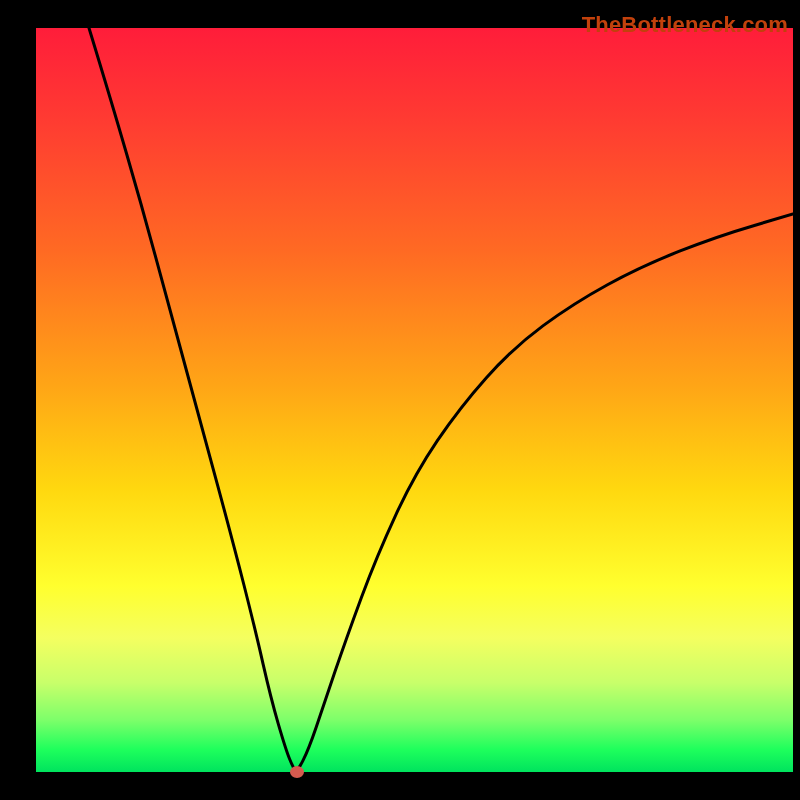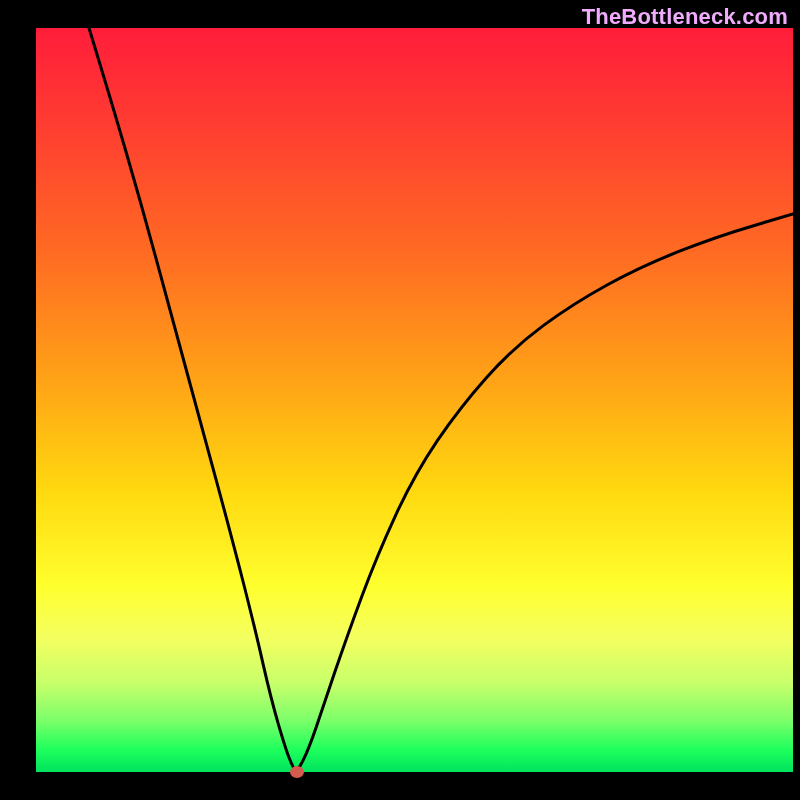--- a/index.html
+++ b/index.html
@@ -11,23 +11,23 @@
     font-family: Arial, Helvetica, sans-serif;
     overflow: hidden;
   }
   .frame {
     position: relative;
     width: 800px;
     height: 800px;
   }
   .watermark {
     position: absolute;
-    top: 4px;
+    top: 12px;
     right: 12px;
-    color: #f0abfc;
+    color: #c2410c;
     font-size: 22px;
     font-weight: 600;
     letter-spacing: 0.2px;
     z-index: 20;
   }
   .plot-outer {
     position: absolute;
     left: 36px;
     top: 28px;
     width: 757px;

